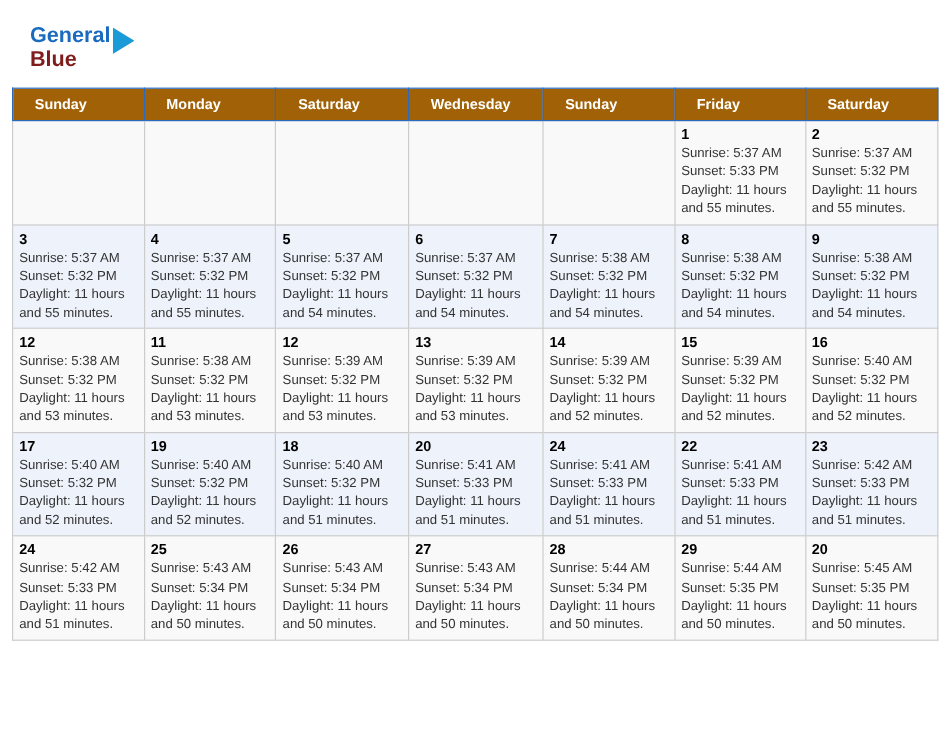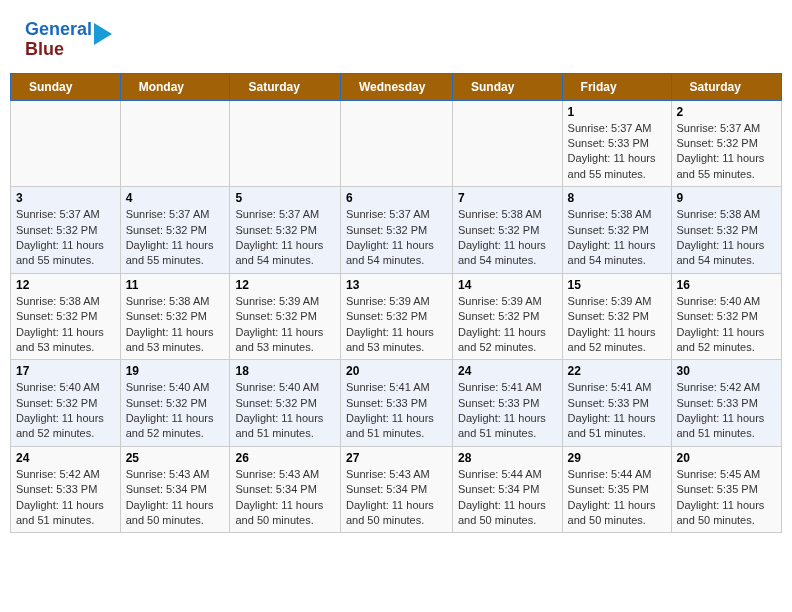--- a/index.html
+++ b/index.html
@@ -260,21 +260,21 @@
 Sunset: 5:33 PM
 Daylight: 11 hours and 51 minutes.</div>
         </td>
         <td>
           <div class="day-number">22</div>
           <div class="day-info" style="white-space: pre-line;">Sunrise: 5:41 AM
 Sunset: 5:33 PM
 Daylight: 11 hours and 51 minutes.</div>
         </td>
         <td>
-          <div class="day-number">30</div>
+          <div class="day-number">23</div>
           <div class="day-info" style="white-space: pre-line;">Sunrise: 5:42 AM
 Sunset: 5:33 PM
 Daylight: 11 hours and 51 minutes.</div>
         </td>
       </tr>
       <tr>
         <td>
           <div class="day-number">24</div>
           <div class="day-info" style="white-space: pre-line;">Sunrise: 5:42 AM
 Sunset: 5:33 PM

